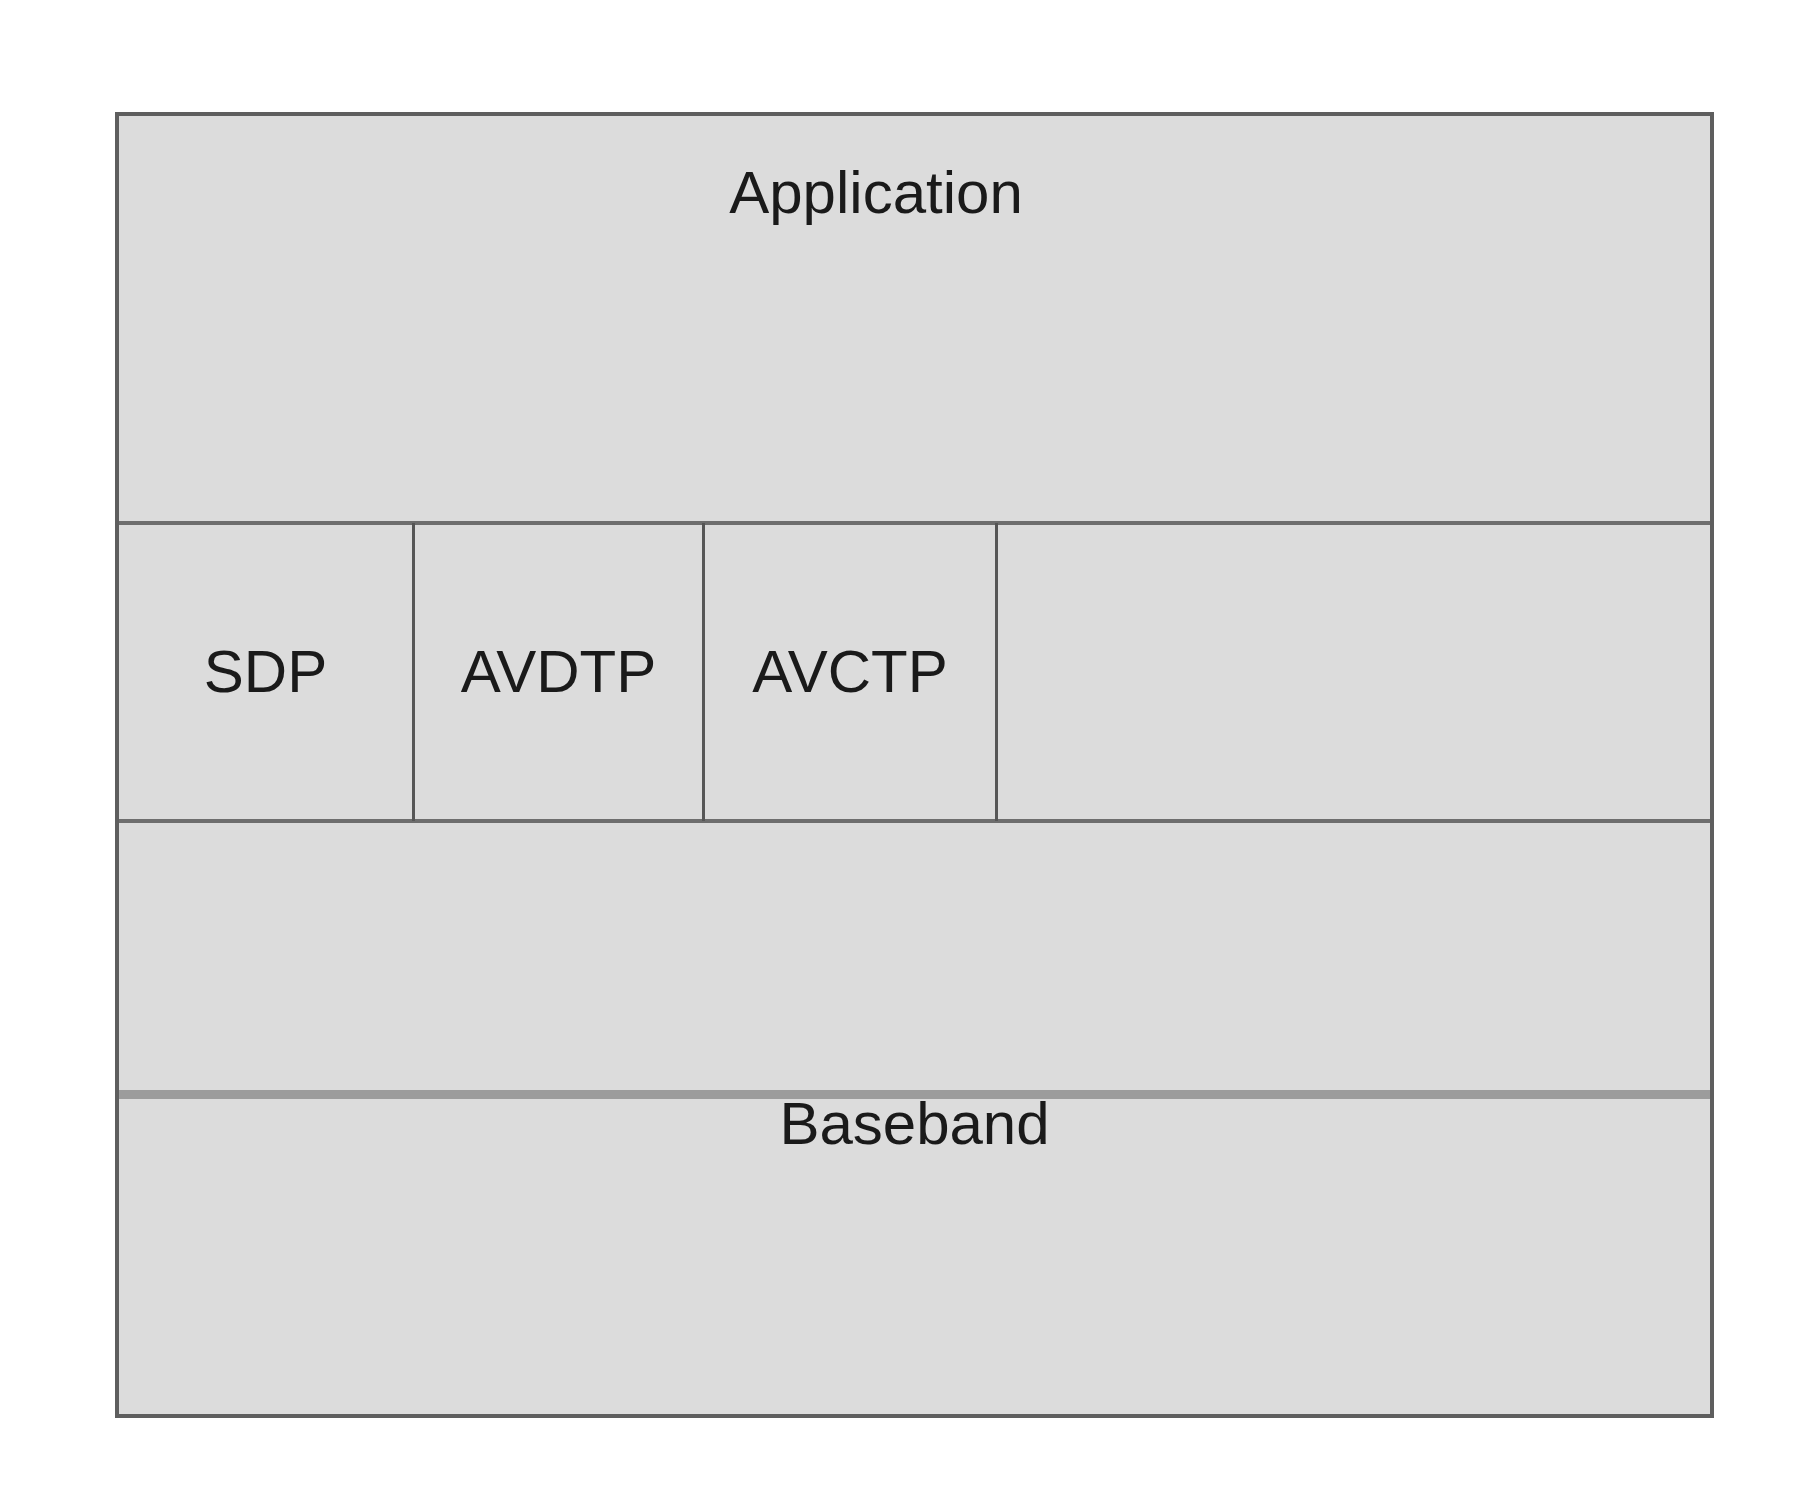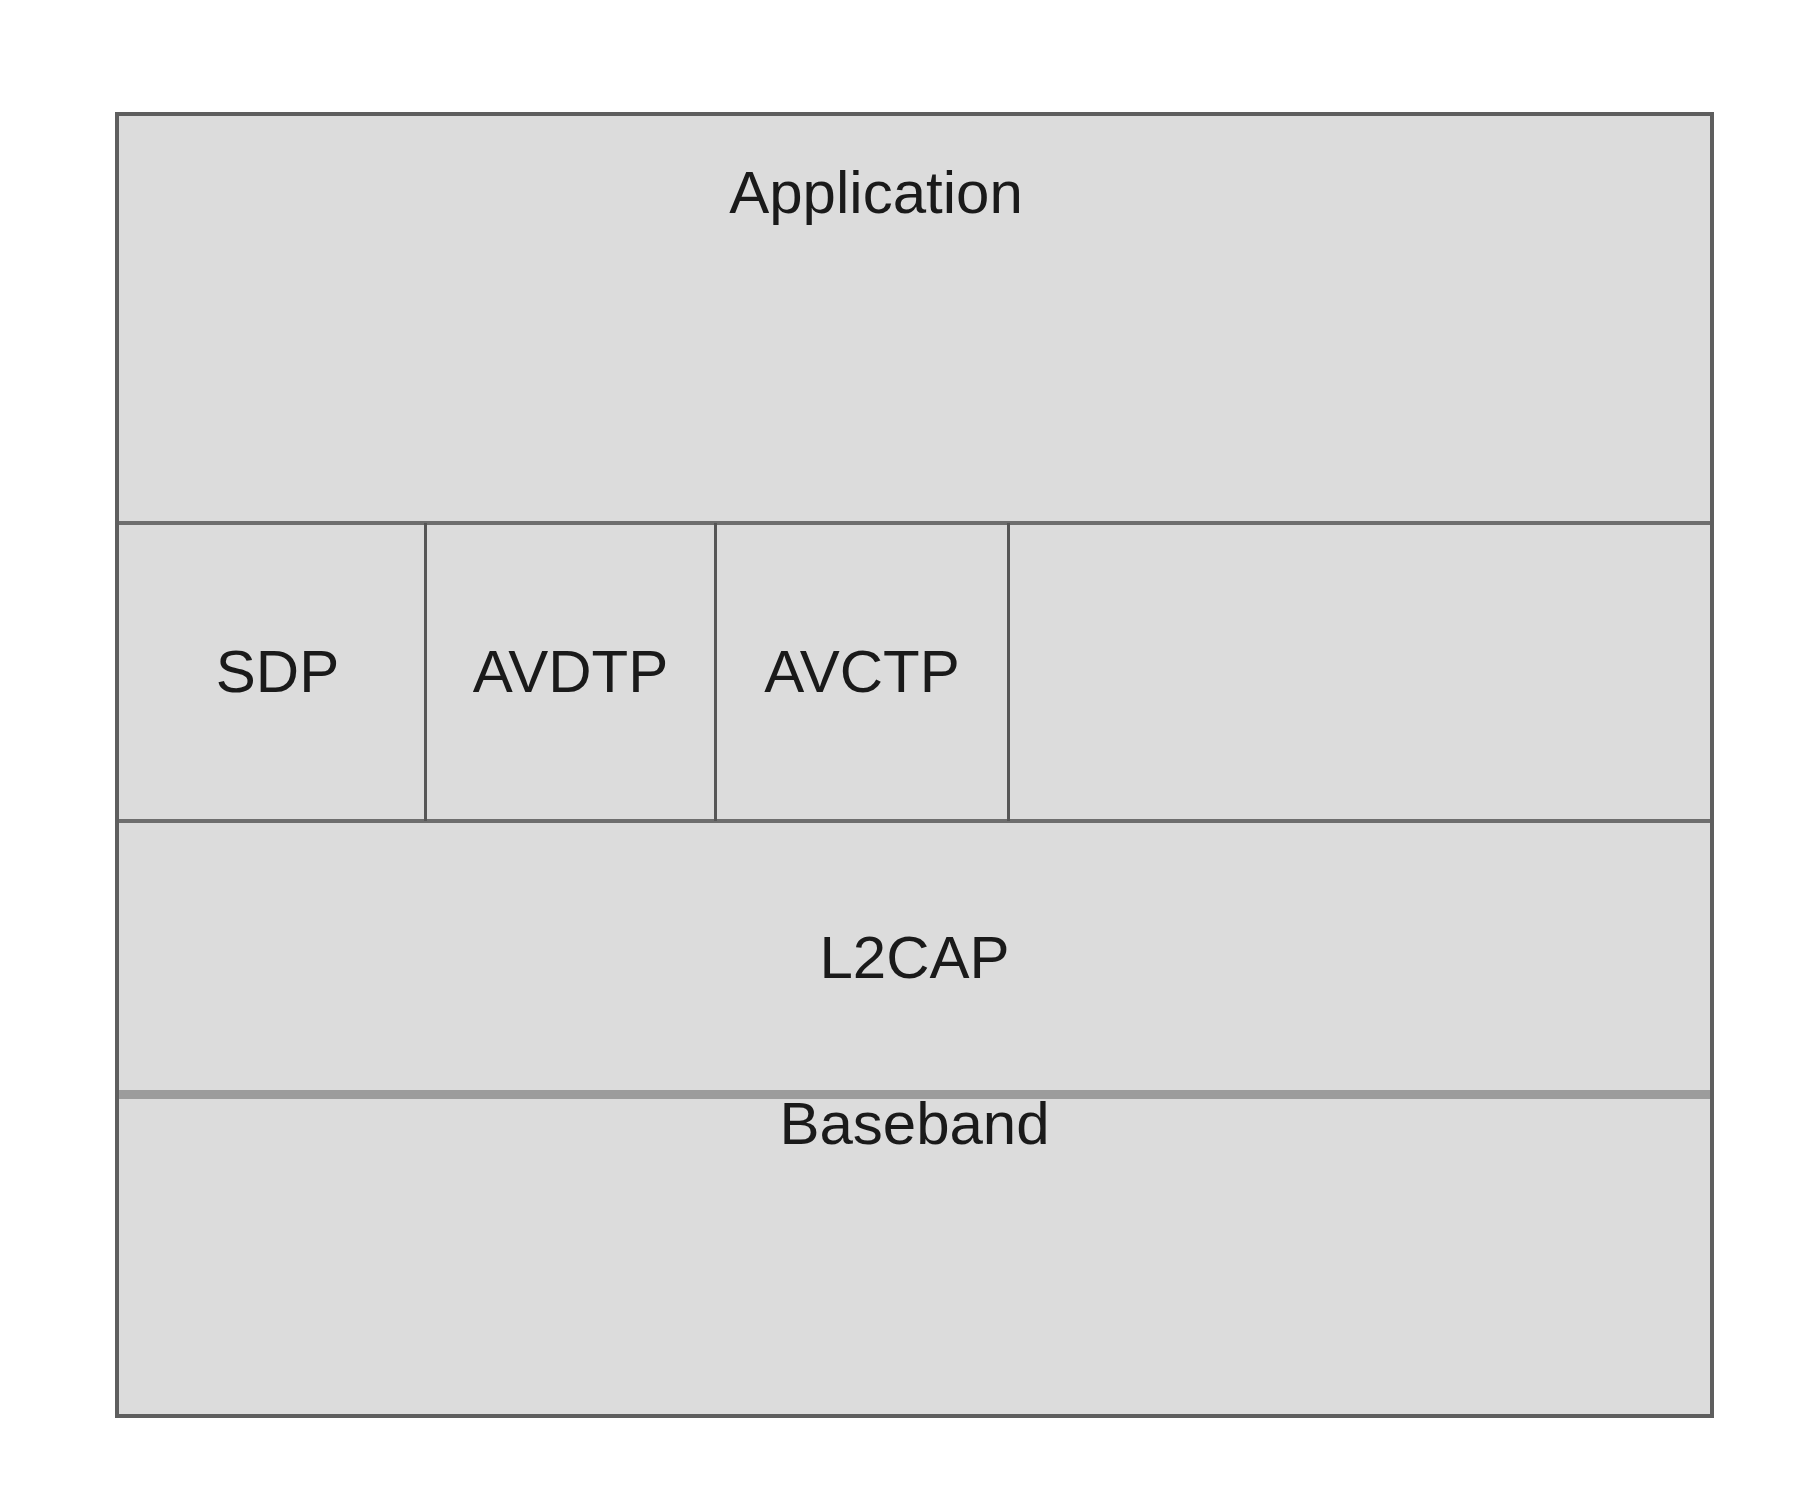--- a/index.html
+++ b/index.html
@@ -61,21 +61,20 @@
     justify-content:center;
   }
   
   .cell{
     position:absolute;
     top:407px;
     height:298px;
     display:flex;
     align-items:center;
     justify-content:center;
-    padding-left:12px;
   }
   .cell-sdp   {left:0px;   width:293px; border-right:3px solid var(--inner-line);}
   .cell-avdtp {left:296px; width:287px; border-right:3px solid var(--inner-line);}
   .cell-avctp {left:586px; width:290px; border-right:3px solid var(--inner-line);}
   .cell-empty {left:879px; width:712px;}
   
   .row-l2cap{
     position:absolute;
     left:0; top:705px;
     width:100%; height:273px;
@@ -114,22 +113,19 @@
     </div>
     <div class="cell cell-avctp">
       <span class="label">AVCTP</span>
     </div>
     <div class="cell cell-avdtp">
       <span class="label">AVDTP</span>
     </div>
     <div class="cell cell-empty"></div>
 
 
-    <div class="row-l2cap">
-      <span class="label">L2CAP</span>
-    </div>
 
     <div class="row-baseband">
       <span class="label">Baseband</span>
     </div>
 
   </div>
 </div>
 
 </body></html>

